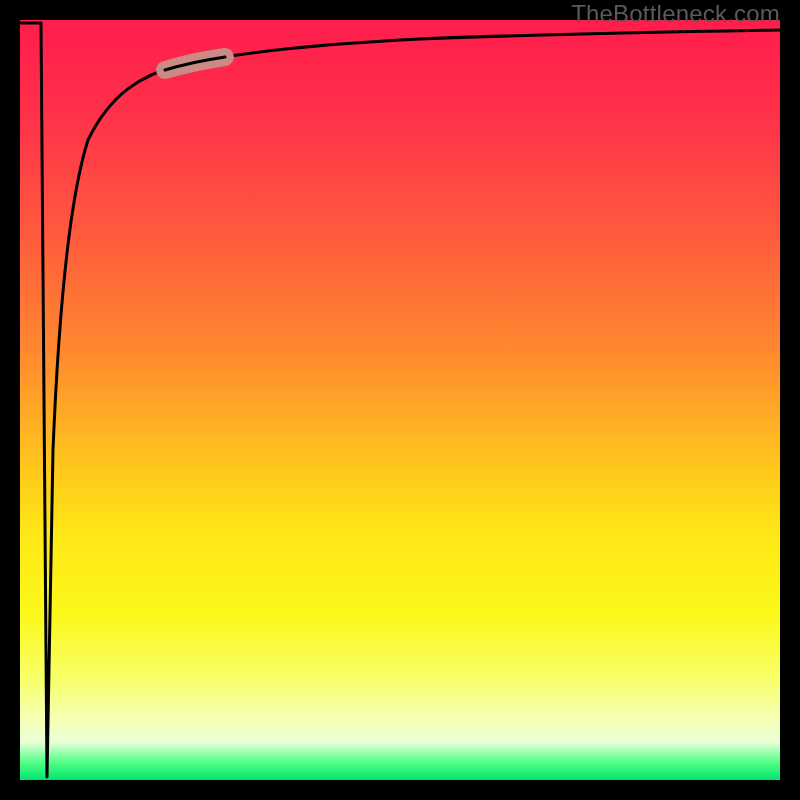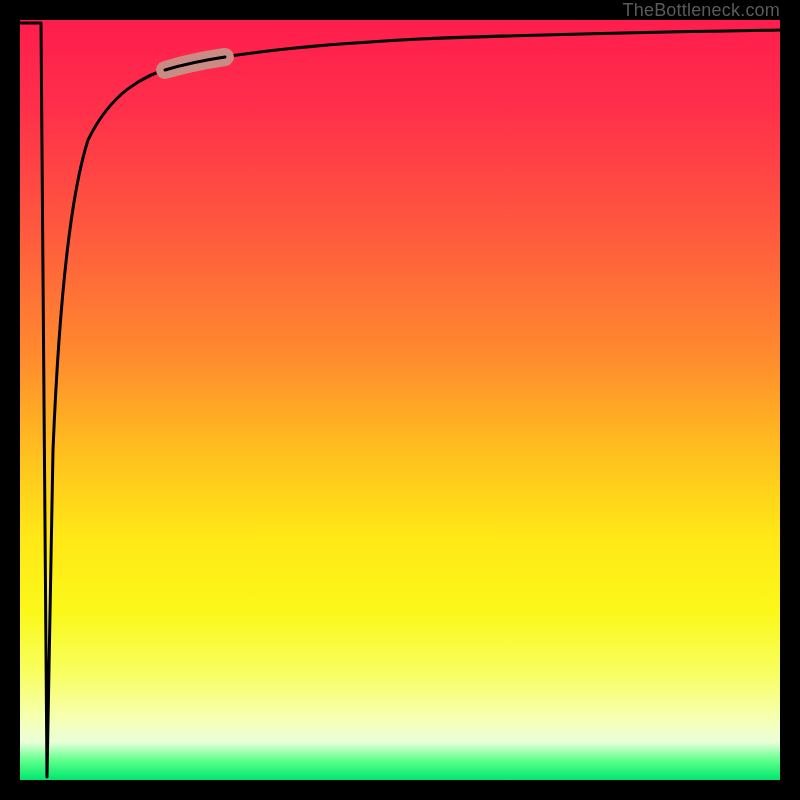--- a/index.html
+++ b/index.html
@@ -62,21 +62,21 @@
     width: 760px;
     height: 760px;
     pointer-events: none;
   }
 
   .watermark {
     position: absolute;
     top: 0px;
     right: 20px;
     color: #5a5a5a;
-    font-size: 18px;
+    font-size: 24px;
     font-weight: 400;
     letter-spacing: 0.2px;
   }
 </style>
 </head>
 <body>
 
 <div class="chart-wrap">
 
   <div class="plot-area"></div>

